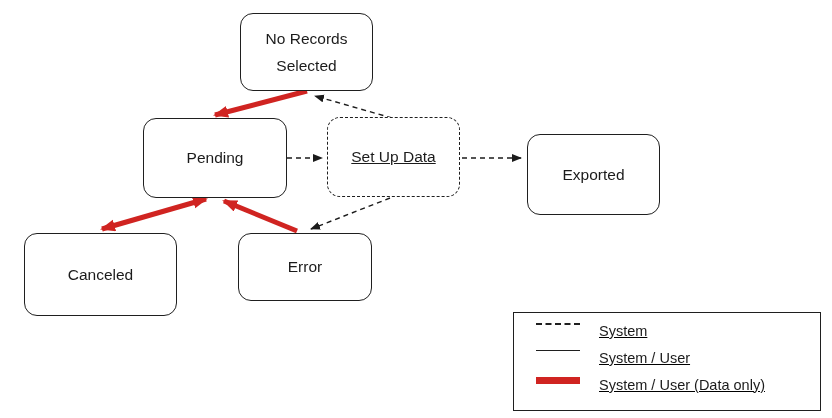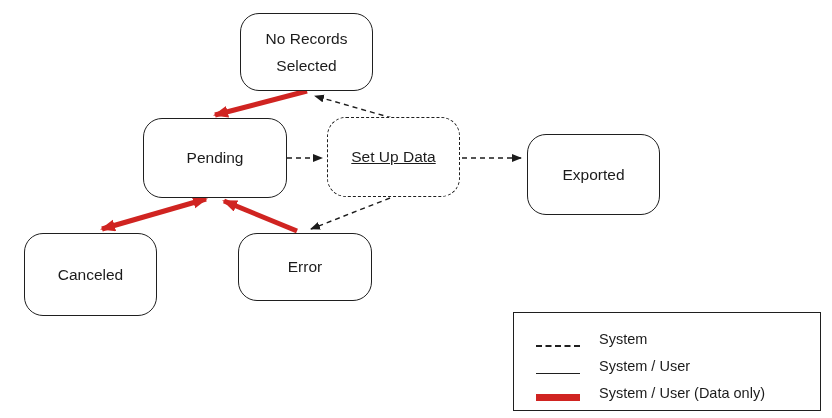--- a/index.html
+++ b/index.html
@@ -18,55 +18,56 @@
   svg.edges {
     position: absolute;
     left: 0; top: 0;
     width: 832px; height: 418px;
     pointer-events: none;
   }
   .node {
     position: absolute;
     box-sizing: border-box;
     border: 1.5px solid #1f1f1f;
-    border-radius: 19px;
+    border-radius: 13px;
     background: #ffffff;
     display: flex;
     align-items: center;
     justify-content: center;
     text-align: center;
     font-size: 15.5px;
     line-height: 1.75;
     color: #1b1b1b;
     padding: 0 10px;
   }
   .node.dashed { border-style: dashed; text-decoration: underline; }
   .node-no-records { left: 240px; top: 13px;  width: 133px; height: 78px; }
   .node-pending    { left: 143px; top: 118px; width: 144px; height: 80px; }
   .node-setup      { left: 327px; top: 117px; width: 133px; height: 80px; }
   .node-exported   { left: 527px; top: 118px; width: 133px; height: 81px; margin-top: 16px; }
-  .node-canceled   { left: 24px;  top: 233px; width: 133px; height: 83px; }
+  .node-canceled   { left: 24px;  top: 233px; width: 153px; height: 83px; }
   .node-error      { left: 238px; top: 233px; width: 134px; height: 68px; }
 
   .legend {
     position: absolute;
     left: 513px; top: 312px;
     width: 308px; height: 99px;
     box-sizing: border-box;
     border: 1.5px solid #1f1f1f;
     background: #ffffff;
     display: flex;
     flex-direction: column;
     justify-content: space-around;
     padding: 8px 0;
   }
   .legend-row {
     display: flex;
-    align-items: flex-end;
+    align-items: flex-start;
     height: 24px;
+    text-decoration: underline;
   }
   .legend-swatch {
     width: 44px;
     margin-left: 22px;
     flex: 0 0 auto;
   }
   .swatch-dashed { border-top: 2px dashed #1f1f1f; height: 0; }
   .swatch-solid  { border-top: 1.5px solid #1f1f1f; height: 0; }
   .swatch-red    { height: 7px; }
   .legend-label {

